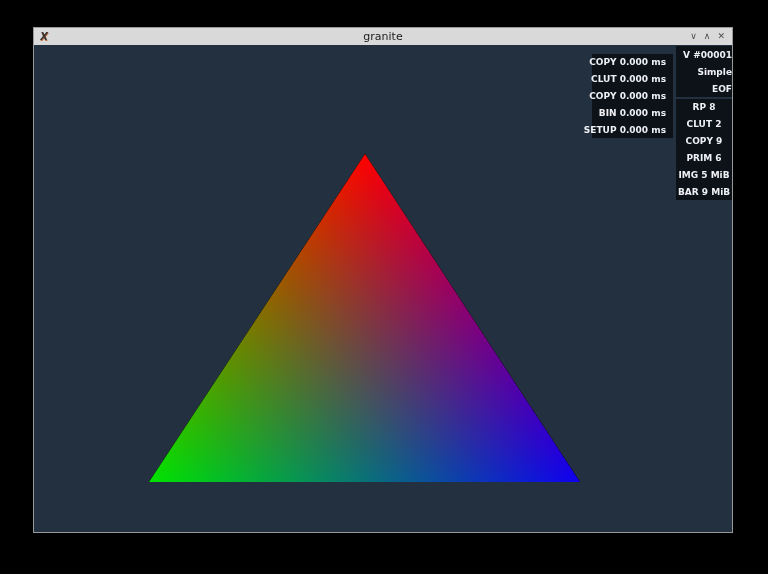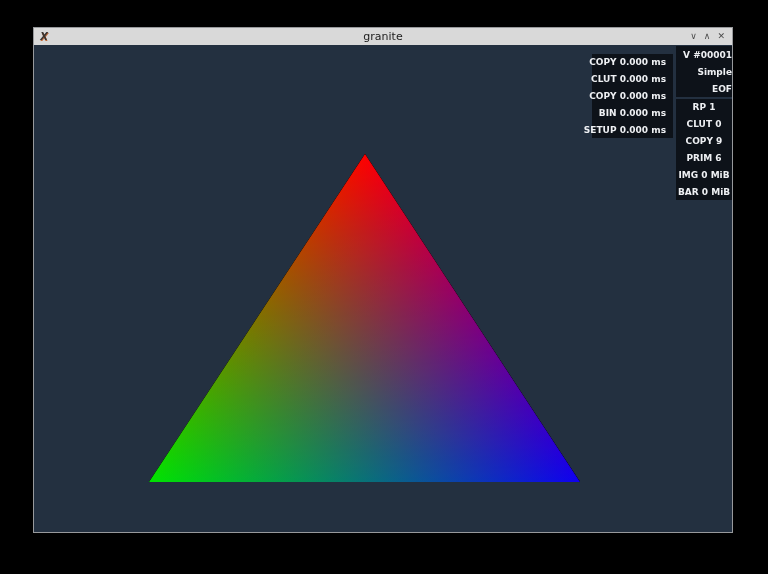--- a/index.html
+++ b/index.html
@@ -145,22 +145,22 @@
       <div>SETUP 0.000 ms</div>
     </div>
 
     <div class="hud-panel hud-status">
       <div>V #00001</div>
       <div>Simple</div>
       <div>EOF</div>
     </div>
 
     <div class="hud-panel hud-counters">
-      <div>RP 1</div>
-      <div>CLUT 0</div>
+      <div>RP 8</div>
+      <div>CLUT 2</div>
       <div>COPY 9</div>
       <div>PRIM 6</div>
-      <div>IMG 0 MiB</div>
-      <div>BAR 0 MiB</div>
+      <div>IMG 5 MiB</div>
+      <div>BAR 9 MiB</div>
     </div>
 
   </div>
 </div>
 
 </body></html>

